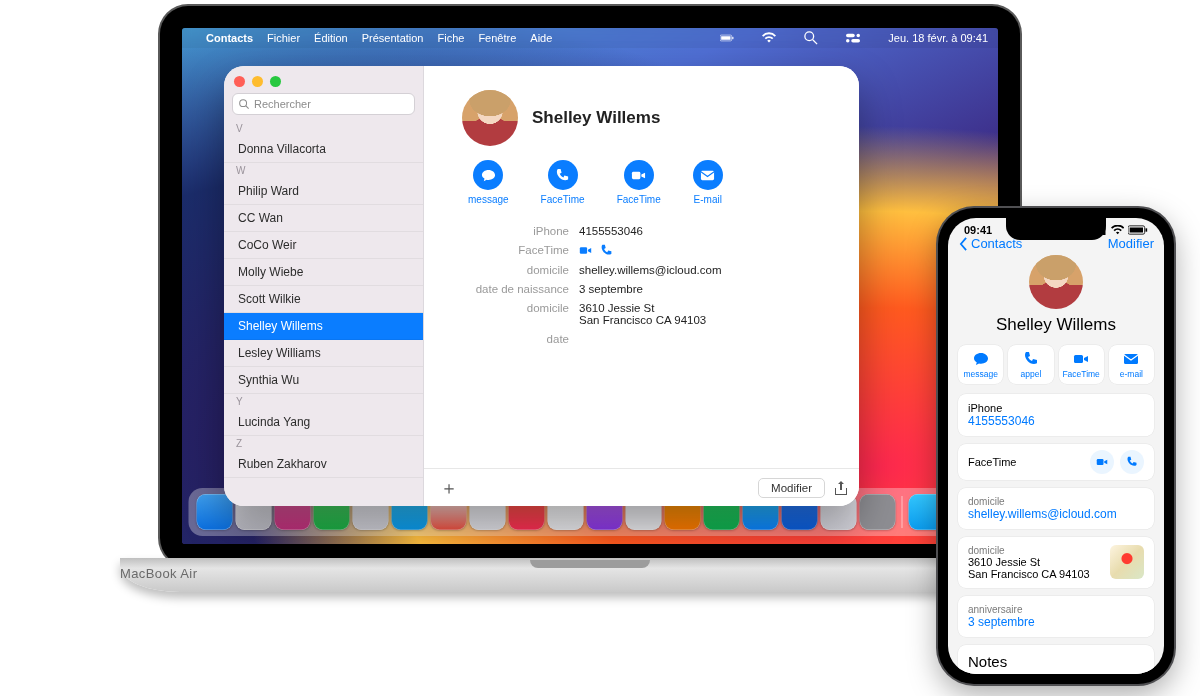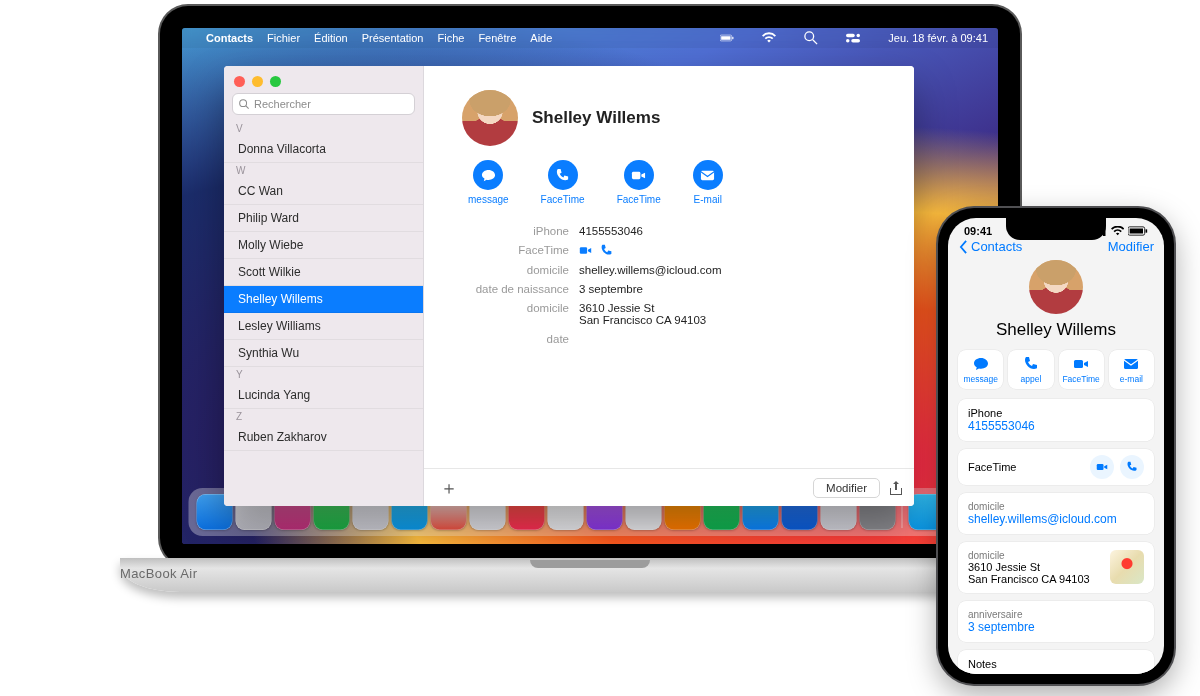--- a/index.html
+++ b/index.html
@@ -51,23 +51,23 @@
   .menubar .app { font-weight: 700; }
   .menubar .menu-item { white-space: nowrap; }
   .menubar .spacer { flex: 1; }
   .menubar .right { display: flex; align-items: center; gap: 28px; }
   .menubar svg { width: 14px; height: 14px; fill: #fff; }
 
   
   .contacts-window {
     position: absolute;
     left: 42px; top: 38px;
-    width: 690px; height: 440px;
+    width: 635px; height: 440px;
     background: #fafafa;
-    border-radius: 4px;
+    border-radius: 20px;
     box-shadow: 0 20px 40px rgba(0,0,0,.35);
     display: flex;
     overflow: hidden;
     z-index: 4;
     justify-content: center;
   }
   .cw-sidebar {
     width: 200px;
     background: rgba(236,230,235,.9);
     border-right: 1px solid #dcd8dd;
@@ -285,22 +285,23 @@
             <svg viewBox="0 0 16 16">
                 <circle cx="6" cy="6" r="5" fill="none" stroke="#8c8c8c" stroke-width="1.5"></circle>
                 <line x1="10" y1="10" x2="14" y2="14" stroke="#8c8c8c" stroke-width="1.5"></line>
               </svg>
             <span>Rechercher</span>
           </div>
           <div class="cw-list" id="cw-list">
               <div class="letter">V</div>
               <div class="row">Donna Villacorta</div>
               <div class="letter">W</div>
+              <div class="row">Philip Ward</div>
               <div class="row">CC Wan</div>
-              <div class="row">Philip Ward</div>
+              <div class="row">CoCo Weir</div>
               <div class="row">Molly Wiebe</div>
               <div class="row">Scott Wilkie</div>
               <div class="row selected">Shelley Willems</div>
               <div class="row">Lesley Williams</div>
               <div class="row">Synthia Wu</div>
               <div class="letter">Y</div>
               <div class="row">Lucinda Yang</div>
               <div class="letter">Z</div>
               <div class="row">Ruben Zakharov</div>
             </div>
@@ -519,17 +520,17 @@
         <div class="lbl grey">domicile</div>
         <div style="color:#000;font-size:11px">3610 Jessie St</div>
         <div style="color:#000;font-size:11px">San Francisco CA 94103</div>
         <div class="map-pin"></div>
       </div>
       <div class="card">
         <div class="lbl grey">anniversaire</div>
         <div class="val">3 septembre</div>
       </div>
       <div class="card" style="padding-bottom:4px">
-        <div class="lbl" style="font-size:11px">Notes</div>
+        <div class="lbl" style="font-size:15px">Notes</div>
       </div>
     </div>
   </div>
 </div>
 
 </body></html>

